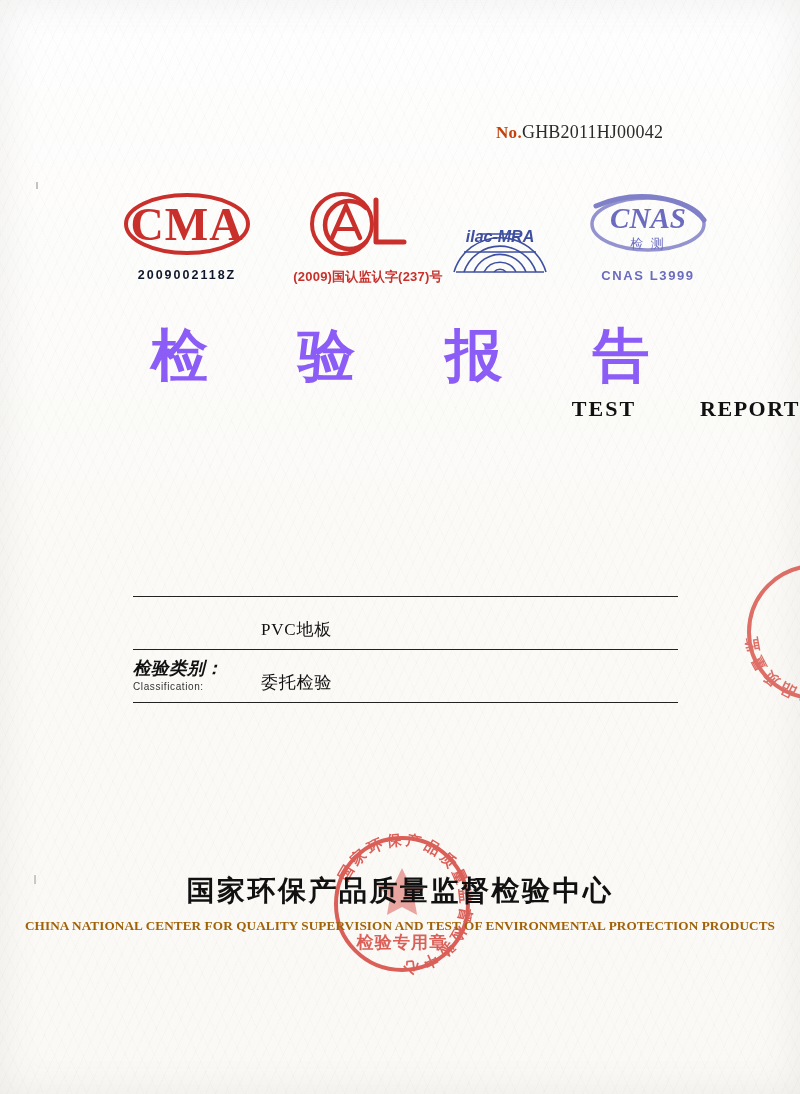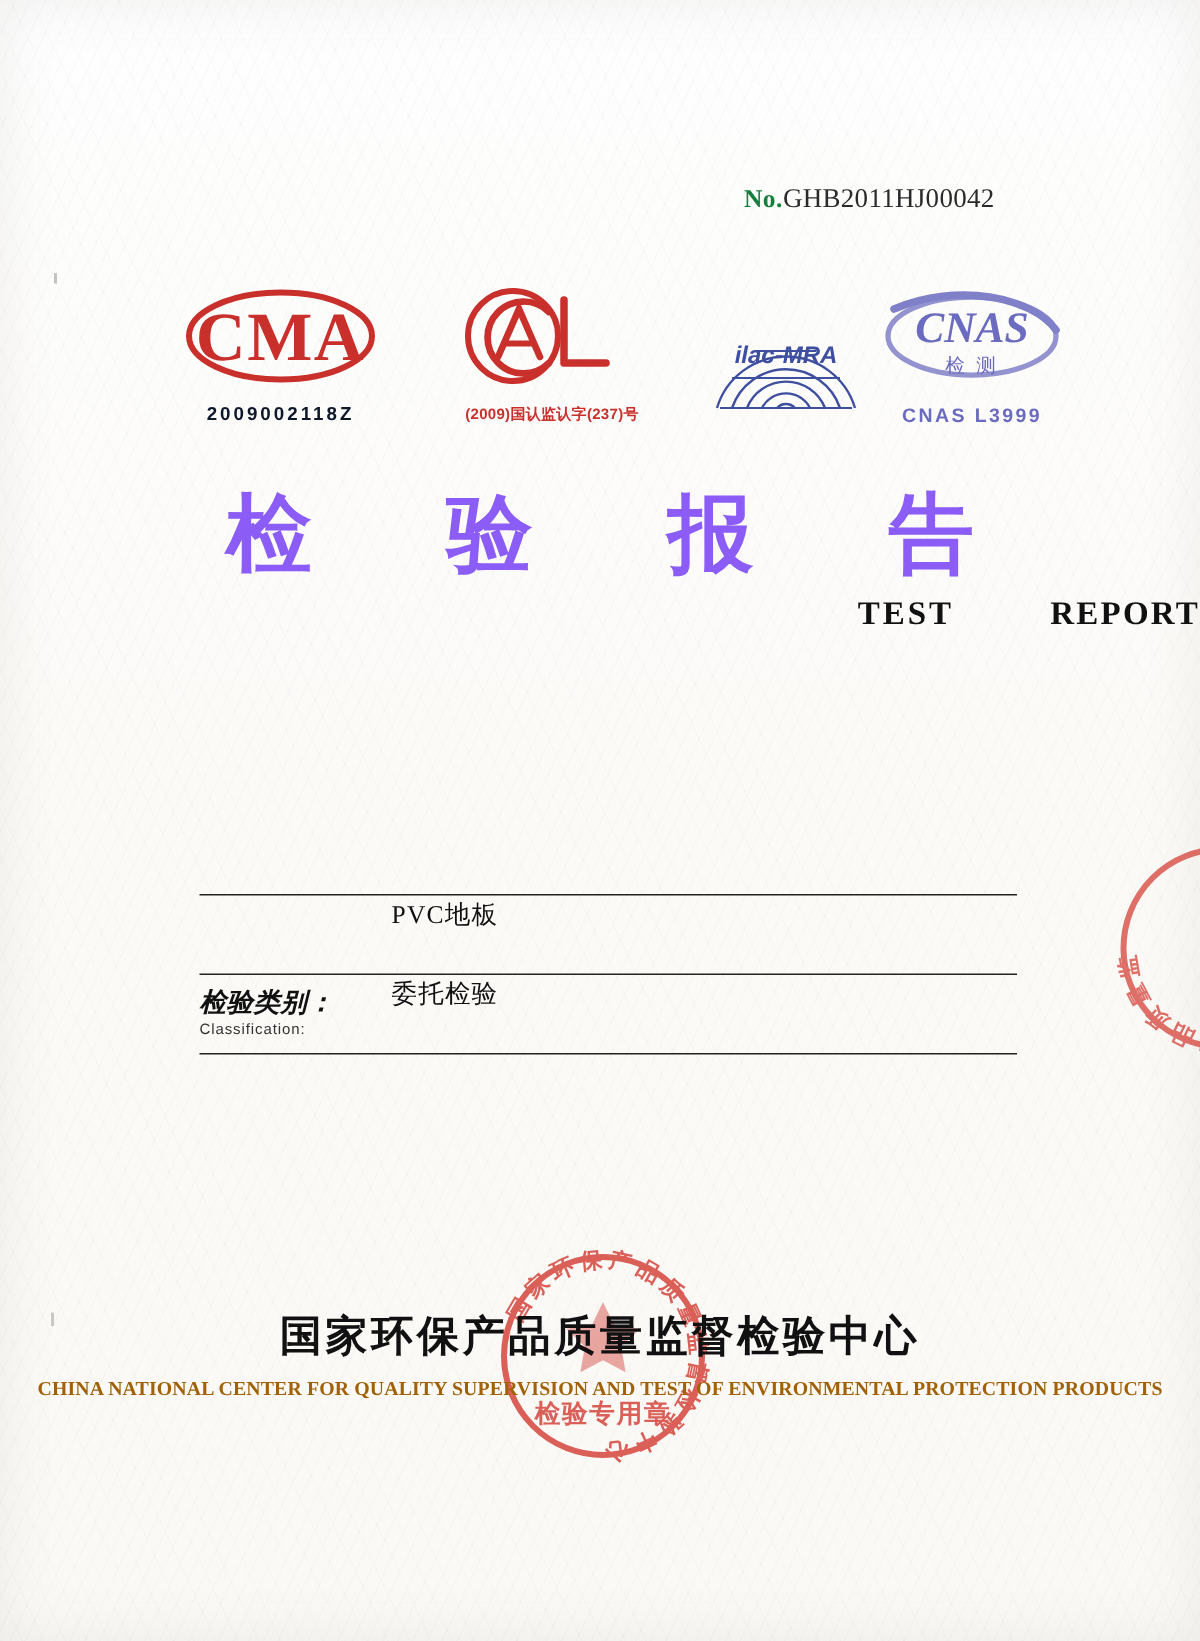--- a/index.html
+++ b/index.html
@@ -55,21 +55,21 @@
   .report-no {
     position: absolute;
     left: 496px;
     top: 122px;
     white-space: nowrap;
   }
   .report-no .no-label {
     font-family: "Liberation Serif", serif;
     font-weight: bold;
     font-size: 17px;
-    color: #15803d;
+    color: #c2410c;
     letter-spacing: 0.3px;
   }
   .report-no .no-value {
     font-family: "Liberation Serif", serif;
     font-size: 18px;
     color: #2b2b2b;
     letter-spacing: 0.2px;
     margin-left: 0;
   }
 
@@ -91,23 +91,23 @@
     font-weight: bold;
     letter-spacing: 1.4px;
     white-space: nowrap;
   }
 
   
   .cma { left: 16px; top: 0; width: 150px; }
   .cma .logo-cap { color: #0f172a; letter-spacing: 2px; }
   
   .cal { left: 184px; top: 0; width: 176px; }
-  .cal .logo-cap { color: #c9302c; font-size: 10px; letter-spacing: 0.2px; }
-  
-  .ilac { left: 372px; top: 0; width: 110px; }
+  .cal .logo-cap { color: #c9302c; font-size: 13px; letter-spacing: 0.2px; }
+  
+  .ilac { left: 348px; top: 0; width: 110px; }
   
   .cnas { left: 482px; top: 0; width: 140px; }
   .cnas .logo-cap { color: #6b6bbf; letter-spacing: 1.6px; font-size: 13px; }
 
   
   .title-cn {
     position: absolute;
     left: 0;
     right: 0;
     top: 318px;
@@ -166,21 +166,21 @@
     display: block;
     font-family: "Liberation Sans", sans-serif;
     font-size: 10px;
     color: #333;
     letter-spacing: 0.6px;
     margin-top: 1px;
   }
   .info-value {
     position: absolute;
     left: 128px;
-    top: 1px;
+    top: 21px;
     font-family: "Liberation Serif", serif;
     font-size: 17px;
     color: #111;
     letter-spacing: 0.8px;
   }
 
   
   .org-cn {
     position: absolute;
     left: 0; right: 0;

